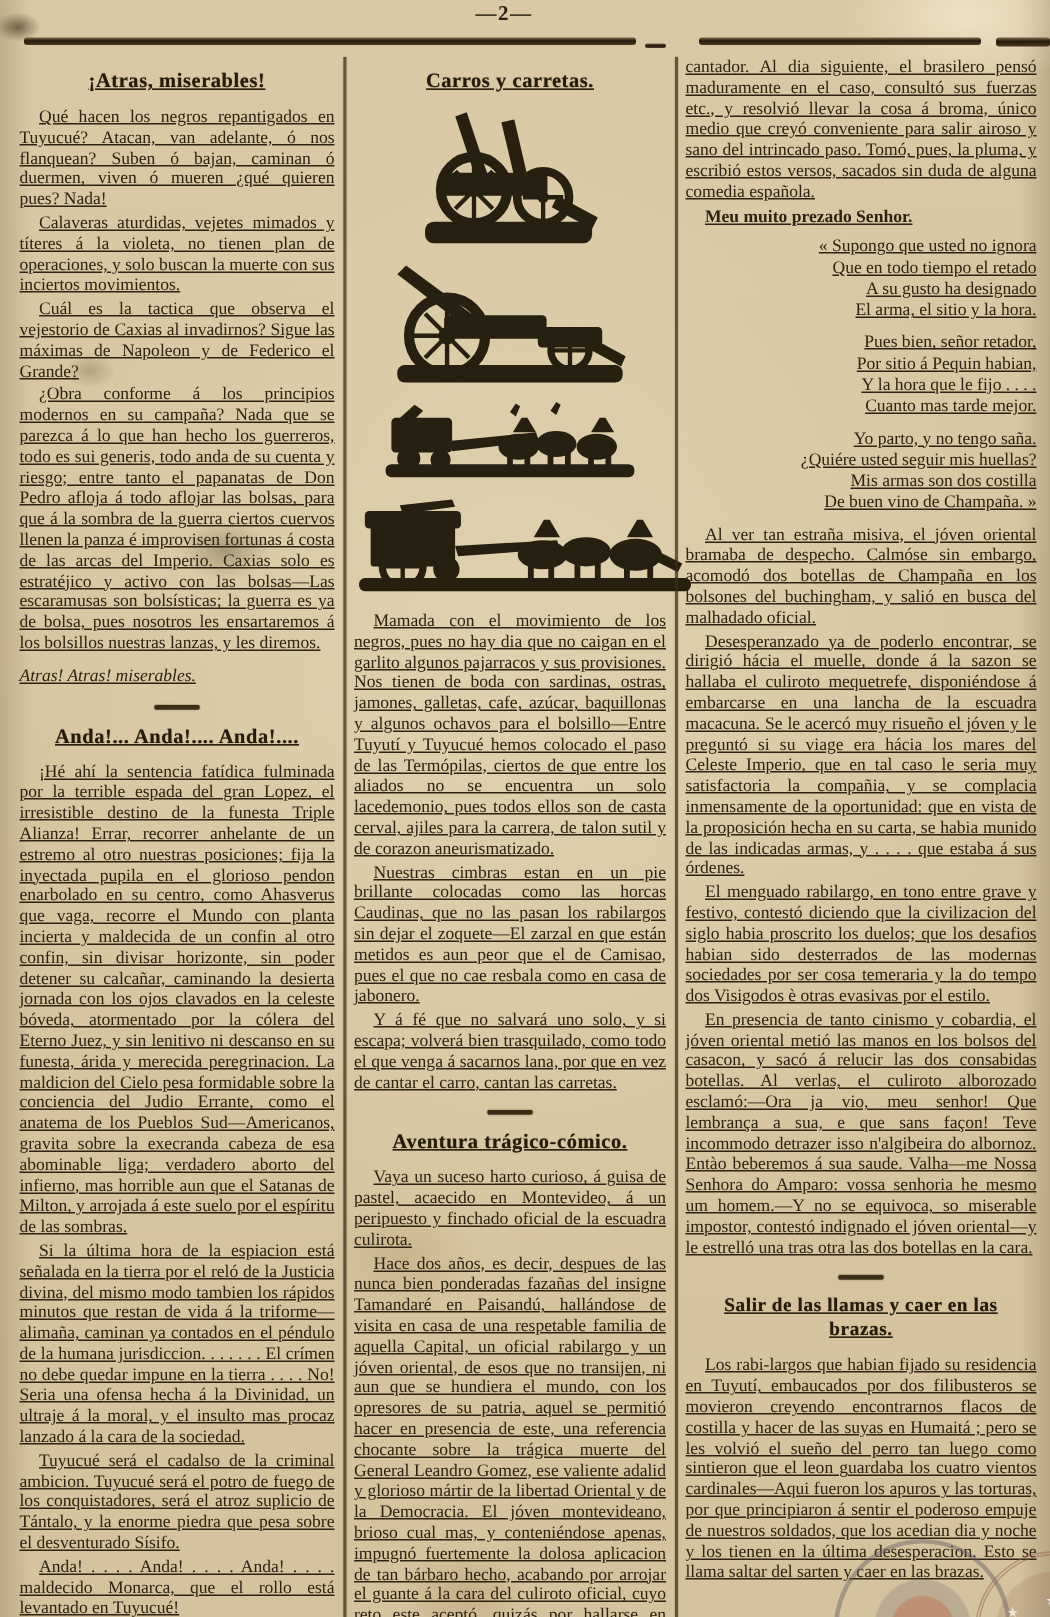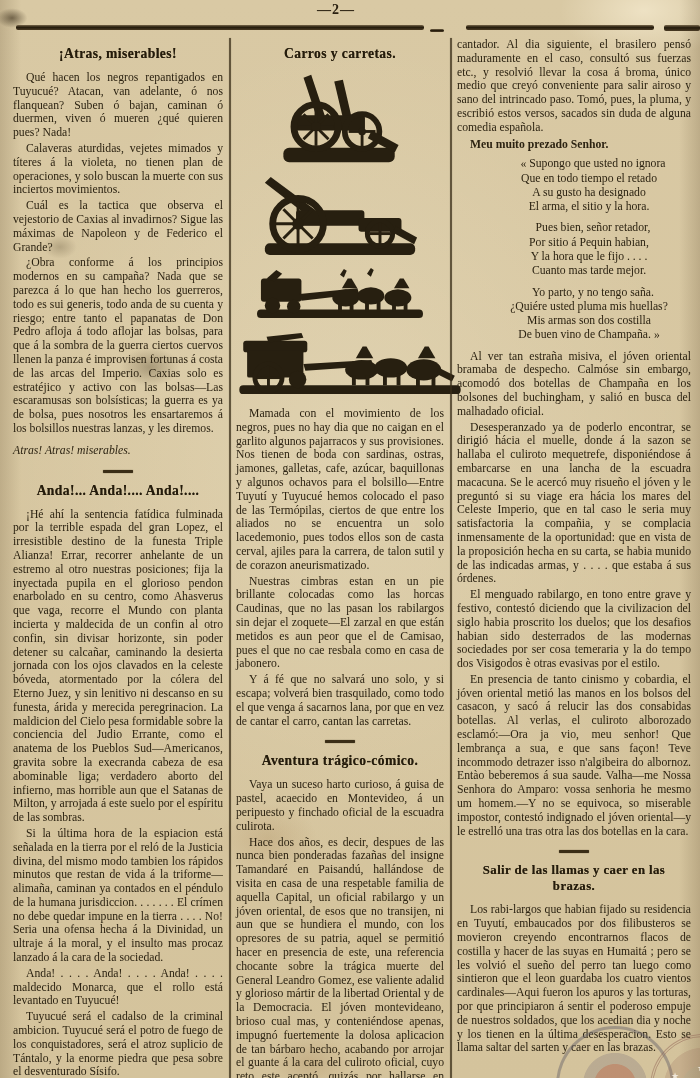--- a/index.html
+++ b/index.html
@@ -23,38 +23,38 @@
     position:absolute;top:2px;left:306px;width:60px;text-align:center;
     font-weight:bold;font-size:14px;letter-spacing:1px;color:#2a2010;
   }
   .rule{position:absolute;height:5px;background:linear-gradient(#78674a,#241b0c 45%,#4a3b24);border-radius:2px;}
   .rule-a{top:25px;left:16px;width:408px;}
   .rule-b{top:29px;left:430px;width:14px;height:3px;}
   .rule-c{top:25px;left:466px;width:188px;}
   .rule-d{top:25px;left:664px;width:36px;height:6px;}
   .cols{
     position:absolute;top:38px;left:13px;width:678px;bottom:0;
-    display:flex;z-index:2;
+    display:flex;z-index:2;text-decoration:underline;
   }
   .col{font-size:11.7px;line-height:1.18;text-align:justify;}
   .col1{width:210px;}
   .col2{width:208px;}
   .col3{width:234px;}
   .vrule{width:2px;background:rgba(58,45,24,.75);margin:0 5px 0 6px;box-shadow:0 0 1px rgba(58,45,24,.5);}
   p.para{margin:0 0 2px 0;text-indent:13px;}
   p.noindent{text-indent:0;}
   h2.title{
     font-size:13.6px;text-align:center;font-weight:bold;margin:8px 0 9px 0;
     letter-spacing:.4px;color:#241b0b;text-shadow:0 0 .6px rgba(36,27,11,.65);
   }
   h2.smalltitle{font-size:12.8px;line-height:1.25;margin:10px 6px 8px 6px;}
   .sig{ text-align:left;font-style:italic;text-indent:0;margin:8px 0 4px 0;}
   .ornament{width:30px;height:3px;background:#3a2d16;margin:12px auto 10px auto;border-radius:1px;box-shadow:0 0 1px #3a2d16;}
   .salute{margin:3px 0 6px 0;text-indent:13px;font-weight:bold;}
-  .verse{margin:4px 0 7px 30px;text-align:center;}
+  .verse{margin:4px 0 7px 30px;text-align:right;}
   .verse div{line-height:1.22;}
   .verse div:first-child{text-indent:8px;}
   .figs{text-align:center;margin:2px 0 6px 0;}
   .figs .fig{margin:0 auto 10px auto;display:block;}
   .fig path,.fig rect,.fig ellipse,.fig circle{fill:#271f10;}
   .fig .rim{fill:none;stroke:#271f10;}
   .fig .spk{stroke:#271f10;stroke-width:3;}
   .stamp{position:absolute;border-radius:50%;pointer-events:none;z-index:3;}
   .stamp-left{
     left:556px;top:1026px;width:112px;height:112px;
@@ -87,22 +87,22 @@
       <h2 class="title">¡Atras, miserables!</h2>
       <p class="para">Qué hacen los negros repantigados en Tuyucué? Atacan, van adelante, ó nos flanquean? Suben ó bajan, caminan ó duermen, viven ó mueren ¿qué quieren pues? Nada!</p>
       <p class="para">Calaveras aturdidas, vejetes mimados y títeres á la violeta, no tienen plan de operaciones, y solo buscan la muerte con sus inciertos movimientos.</p>
       <p class="para">Cuál es la tactica que observa el vejestorio de Caxias al invadirnos? Sigue las máximas de Napoleon y de Federico el Grande?</p>
       <p class="para">¿Obra conforme á los principios modernos en su campaña? Nada que se parezca á lo que han hecho los guerreros, todo es sui generis, todo anda de su cuenta y riesgo; entre tanto el papanatas de Don Pedro afloja á todo aflojar las bolsas, para que á la sombra de la guerra ciertos cuervos llenen la panza é improvisen fortunas á costa de las arcas del Imperio. Caxias solo es estratéjico y activo con las bolsas—Las escaramusas son bolsísticas; la guerra es ya de bolsa, pues nosotros les ensartaremos á los bolsillos nuestras lanzas, y les diremos.</p>
       <p class="sig">Atras! Atras! miserables.</p>
       <div class="ornament"></div>
       <h2 class="title">Anda!... Anda!.... Anda!....</h2>
       <p class="para">¡Hé ahí la sentencia fatídica fulminada por la terrible espada del gran Lopez, el irresistible destino de la funesta Triple Alianza! Errar, recorrer anhelante de un estremo al otro nuestras posiciones; fija la inyectada pupila en el glorioso pendon enarbolado en su centro, como Ahasverus que vaga, recorre el Mundo con planta incierta y maldecida de un confin al otro confin, sin divisar horizonte, sin poder detener su calcañar, caminando la desierta jornada con los ojos clavados en la celeste bóveda, atormentado por la cólera del Eterno Juez, y sin lenitivo ni descanso en su funesta, árida y merecida peregrinacion. La maldicion del Cielo pesa formidable sobre la conciencia del Judio Errante, como el anatema de los Pueblos Sud—Americanos, gravita sobre la execranda cabeza de esa abominable liga; verdadero aborto del infierno, mas horrible aun que el Satanas de Milton, y arrojada á este suelo por el espíritu de las sombras.</p>
       <p class="para">Si la última hora de la espiacion está señalada en la tierra por el reló de la Justicia divina, del mismo modo tambien los rápidos minutos que restan de vida á la triforme—alimaña, caminan ya contados en el péndulo de la humana jurisdiccion. . . . . . . El crímen no debe quedar impune en la tierra . . . . No! Seria una ofensa hecha á la Divinidad, un ultraje á la moral, y el insulto mas procaz lanzado á la cara de la sociedad.</p>
+      <p class="para">Tuyucué será el cadalso de la criminal ambicion. Tuyucué será el potro de fuego de los conquistadores, será el atroz suplicio de Tántalo, y la enorme piedra que pesa sobre el desventurado Sísifo.</p>
       <p class="para">Anda! . . . . Anda! . . . . Anda! . . . . maldecido Monarca, que el rollo está levantado en Tuyucué!</p>
-      <p class="para">Tuyucué será el cadalso de la criminal ambicion. Tuyucué será el potro de fuego de los conquistadores, será el atroz suplicio de Tántalo, y la enorme piedra que pesa sobre el desventurado Sísifo.</p>
     </div>
 
     <div class="vrule"></div>
 
     <div class="col col2">
       <h2 class="title">Carros y carretas.</h2>
 
       <div class="figs">
 
         <svg class="fig" width="128" height="96" viewBox="0 0 130 100">
@@ -209,21 +209,21 @@
         <div>El arma, el sitio y la hora.</div>
       </div>
       <div class="verse">
         <div>Pues bien, señor retador,</div>
         <div>Por sitio á Pequin habian,</div>
         <div>Y la hora que le fijo . . . .</div>
         <div>Cuanto mas tarde mejor.</div>
       </div>
       <div class="verse">
         <div>Yo parto, y no tengo saña.</div>
-        <div>¿Quiére usted pluma mis huellas?</div>
+        <div>¿Quiére usted seguir mis huellas?</div>
         <div>Mis armas son dos costilla</div>
         <div>De buen vino de Champaña. »</div>
       </div>
 
       <p class="para">Al ver tan estraña misiva, el jóven oriental bramaba de despecho. Calmóse sin embargo, acomodó dos botellas de Champaña en los bolsones del buchingham, y salió en busca del malhadado oficial.</p>
       <p class="para">Desesperanzado ya de poderlo encontrar, se dirigió hácia el muelle, donde á la sazon se hallaba el culiroto mequetrefe, disponiéndose á embarcarse en una lancha de la escuadra macacuna. Se le acercó muy risueño el jóven y le preguntó si su viage era hácia los mares del Celeste Imperio, que en tal caso le seria muy satisfactoria la compañia, y se complacia inmensamente de la oportunidad: que en vista de la proposición hecha en su carta, se habia munido de las indicadas armas, y . . . . que estaba á sus órdenes.</p>
       <p class="para">El menguado rabilargo, en tono entre grave y festivo, contestó diciendo que la civilizacion del siglo habia proscrito los duelos; que los desafios habian sido desterrados de las modernas sociedades por ser cosa temeraria y la do tempo dos Visigodos è otras evasivas por el estilo.</p>
       <p class="para">En presencia de tanto cinismo y cobardia, el jóven oriental metió las manos en los bolsos del casacon, y sacó á relucir las dos consabidas botellas. Al verlas, el culiroto alborozado esclamó:—Ora ja vio, meu senhor! Que lembrança a sua, e que sans façon! Teve incommodo detrazer isso n'algibeira do albornoz. Entào beberemos á sua saude. Valha—me Nossa Senhora do Amparo: vossa senhoria he mesmo um homem.—Y no se equivoca, so miserable impostor, contestó indignado el jóven oriental—y le estrelló una tras otra las dos botellas en la cara.</p>
       <div class="ornament"></div>
       <h2 class="title smalltitle">Salir de las llamas y caer en las brazas.</h2>

